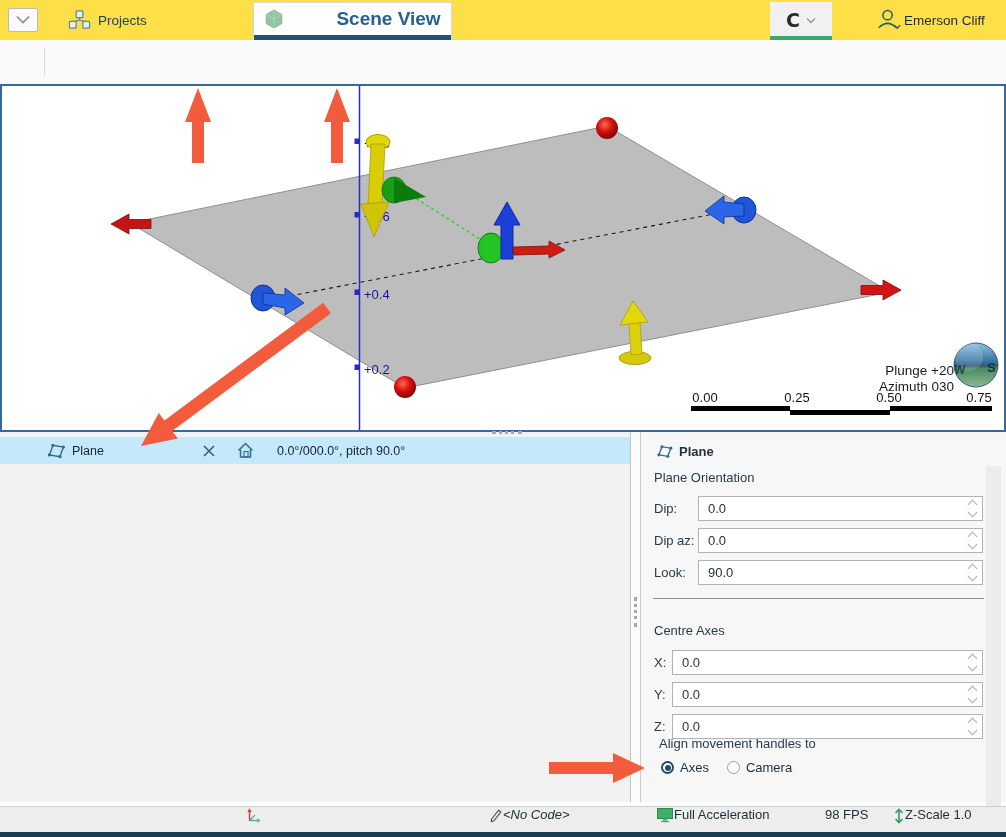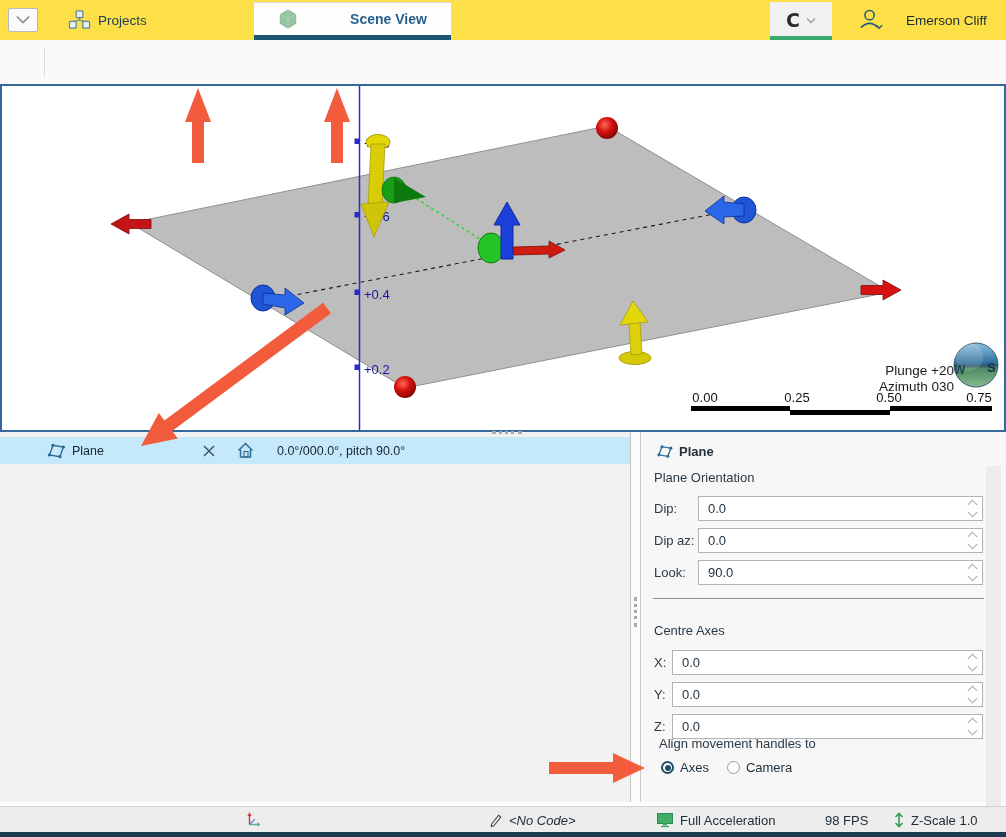--- a/index.html
+++ b/index.html
@@ -8,27 +8,27 @@
   .abs{position:absolute;}
   
   #tabbar{left:0;top:0;width:1006px;height:40px;background:#fde047;border-bottom:1px solid #ececec;}
   #collapse-btn{left:8px;top:8px;width:28px;height:22px;border:1px solid #b9b9b9;border-radius:2px;
       background:#fafafa;display:flex;align-items:center;justify-content:center;}
   .tab-plain{display:flex;align-items:center;gap:7px;color:#23425a;font-size:13.5px;}
   #tab-projects{left:68px;top:8px;height:24px;}
   #tab-scene{left:253px;top:2px;width:199px;height:38px;background:#fefefe;
       border:1px solid #d6d6d6;border-bottom:none;box-sizing:border-box;}
   #tab-scene .inner{display:flex;align-items:center;gap:8px;height:31px;justify-content:center;}
-  #tab-scene .label{color:#27618f;font-size:14px;font-weight:bold;margin-left:44px;}
+  #tab-scene .label{color:#27618f;font-size:19px;font-weight:bold;margin-left:44px;}
   #tab-scene .underline{position:absolute;left:0;bottom:0;width:100%;height:5px;background:#1d5674;}
   #central-btn{left:770px;top:2px;width:62px;height:36px;background:#f1f1f1;display:flex;align-items:center;
       justify-content:center;gap:6px;}
   #central-btn .c{font-size:19px;font-weight:bold;color:#2b2b2b;font-family:"DejaVu Sans",sans-serif;}
   #central-btn .underline{position:absolute;left:0;bottom:-4px;width:100%;height:6px;background:#3aa96f;}
-  #user-area{left:857px;top:6px;height:28px;display:flex;align-items:center;gap:20px;}
+  #user-area{left:875px;top:6px;height:28px;display:flex;align-items:center;gap:0;}
   #user-name{font-size:13.5px;color:#1c2b36;}
   
   #toolbar{left:0;top:40px;width:1006px;height:44px;background:#fafafa;}
   .tb-divider{position:absolute;top:8px;width:1px;height:28px;background:#dcdcdc;}
   #look-combo{left:50px;top:50px;width:60px;height:25px;border:1px solid #c3c3c3;border-radius:2px;
       background:#fcfcfc;display:flex;align-items:center;justify-content:space-between;padding:0 6px 0 9px;
       box-sizing:border-box;font-size:13px;color:#23323d;}
   .tb-btn{position:absolute;top:48px;width:28px;height:28px;display:flex;align-items:center;justify-content:center;
       border:1.5px solid transparent;border-radius:2px;box-sizing:border-box;}
   .tb-btn.hl{background:#c3e6f8;border-color:#4aa3d8;}
@@ -57,21 +57,21 @@
   #prop-divider{left:12px;top:166px;width:331px;height:0;border-top:1px solid #8f8f8f;}
   .radio{display:inline-block;width:13px;height:13px;border-radius:50%;box-sizing:border-box;vertical-align:-2px;}
   .radio.sel{border:2px solid #1e4d66;background:#fff;position:relative;}
   .radio.sel::after{content:"";position:absolute;left:1.5px;top:1.5px;width:6px;height:6px;border-radius:50%;background:#1e4d66;}
   .radio.unsel{border:1.5px solid #9a9a9a;background:#fff;}
   #prop-scrollbar{left:345px;top:34px;width:15px;height:360px;background:#ececec;}
   
   #statusbar{left:0;top:806px;width:1006px;height:26px;background:#ededed;border-top:1px solid #cfcfcf;
       font-size:13px;color:#20303a;}
   #navy-strip{left:0;top:832px;width:1006px;height:5px;background:#1b3c50;}
-  .status-item{position:absolute;top:0;height:26px;display:flex;align-items:center;gap:6px;}
+  .status-item{position:absolute;top:0;height:26px;display:flex;}
   
   #annotations{left:0;top:0;width:1006px;height:837px;pointer-events:none;z-index:99;}
 </style>
 </head>
 <body>
 
 <div id="app">
 
   <div id="tabbar" class="abs">
     <div id="collapse-btn" class="abs">

